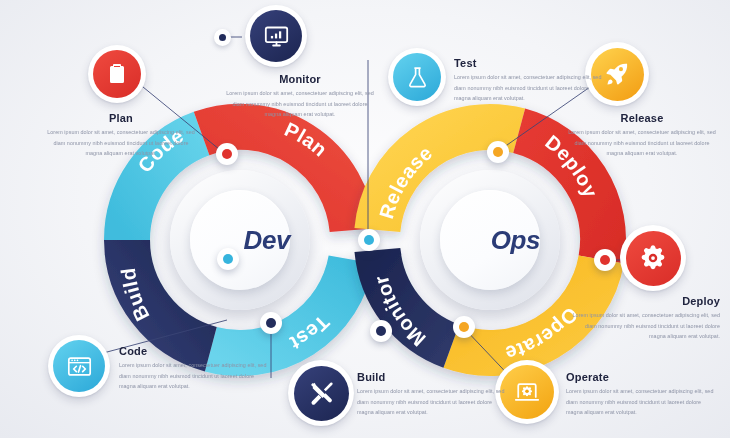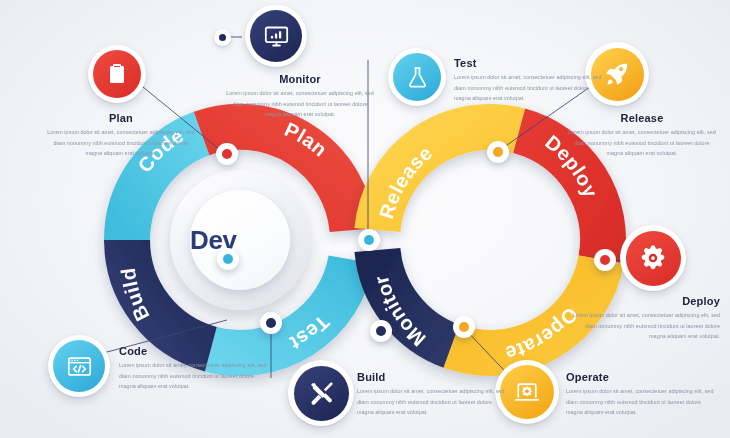--- a/index.html
+++ b/index.html
@@ -60,21 +60,21 @@
   .hub .outer{
     width:100%;height:100%;border-radius:50%;
     background:linear-gradient(150deg,#ffffff 0%,#eceef3 58%,#dfe2ea 100%);
     box-shadow:0 7px 16px rgba(40,50,90,.20);
     display:flex;align-items:center;justify-content:center;
   }
   .hub .inner{
     border-radius:50%;
     background:linear-gradient(150deg,#ffffff 0%,#fbfcfe 60%,#f2f4f8 100%);
     box-shadow:0 4px 10px rgba(40,50,90,.16), inset 0 1px 2px #fff;
-    display:flex;align-items:center;justify-content:flex-start;
+    display:flex;align-items:center;justify-content:flex-end;font-style:italic;
   }
   .hub .lbl{
     font-size:26px;font-weight:bold;color:#2b3c77;letter-spacing:-.4px;
   }
 
   
   .seglabel{
     font-size:20px;font-weight:bold;fill:#ffffff;
     letter-spacing:.4px;
   }
@@ -196,20 +196,27 @@
   </svg>
 
   <div class="hub" style="left:170px;top:170px;width:140px;height:140px;">
     <div class="outer">
       <div class="inner" style="width:100px;height:100px;">
         <span class="lbl">Dev</span>
       </div>
     </div>
   </div>
 
+  <div class="hub" style="left:420px;top:170px;width:140px;height:140px;">
+    <div class="outer">
+      <div class="inner" style="width:100px;height:100px;">
+        <span class="lbl">Ops</span>
+      </div>
+    </div>
+  </div>
 
   <div class="ringnode" style="left:216px;top:143px;width:22px;height:22px;">
     <i style="width:10px;height:10px;background:#e0332e;"></i>
   </div>
   <div class="ringnode" style="left:358px;top:229px;width:22px;height:22px;">
     <i style="width:10px;height:10px;background:#36b4dd;"></i>
   </div>
   <div class="ringnode" style="left:487px;top:141px;width:22px;height:22px;">
     <i style="width:10px;height:10px;background:#f5a623;"></i>
   </div>

